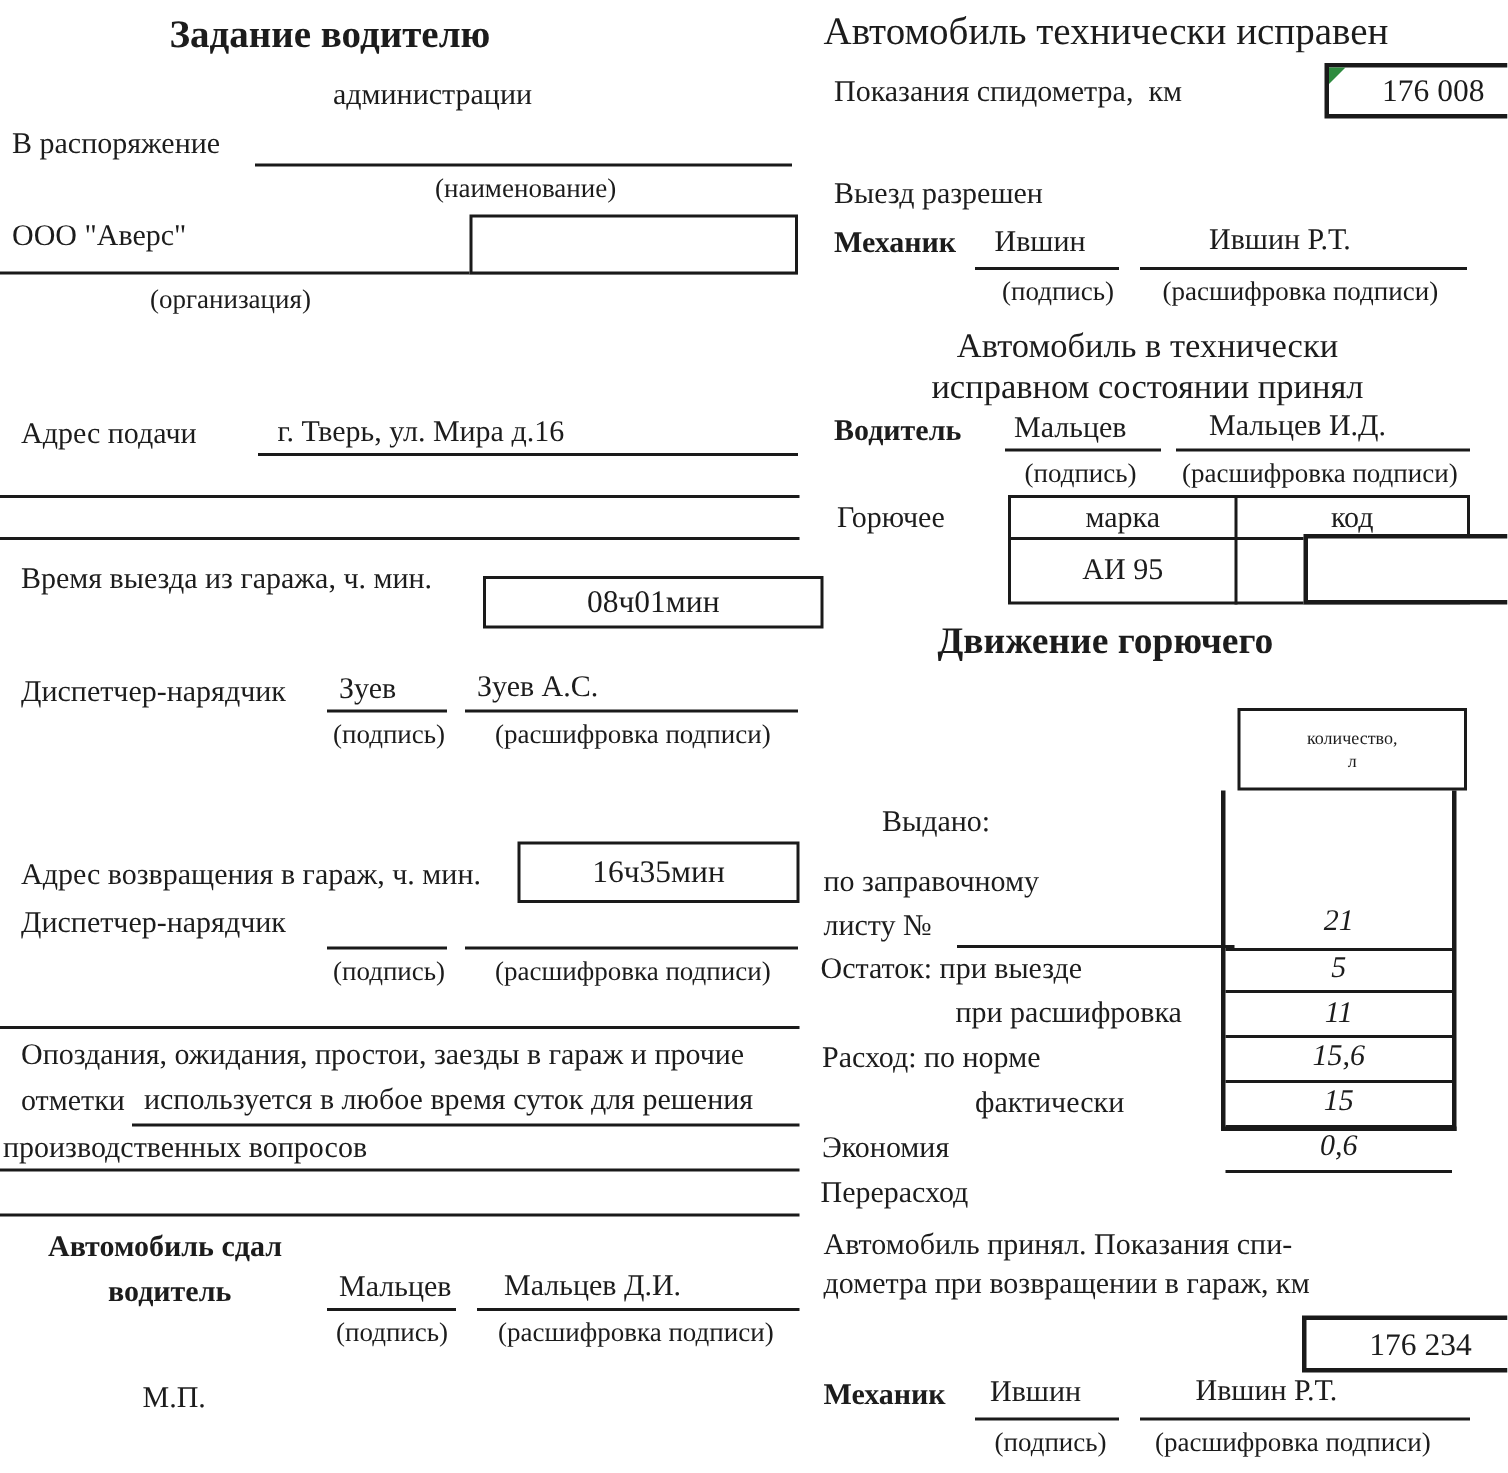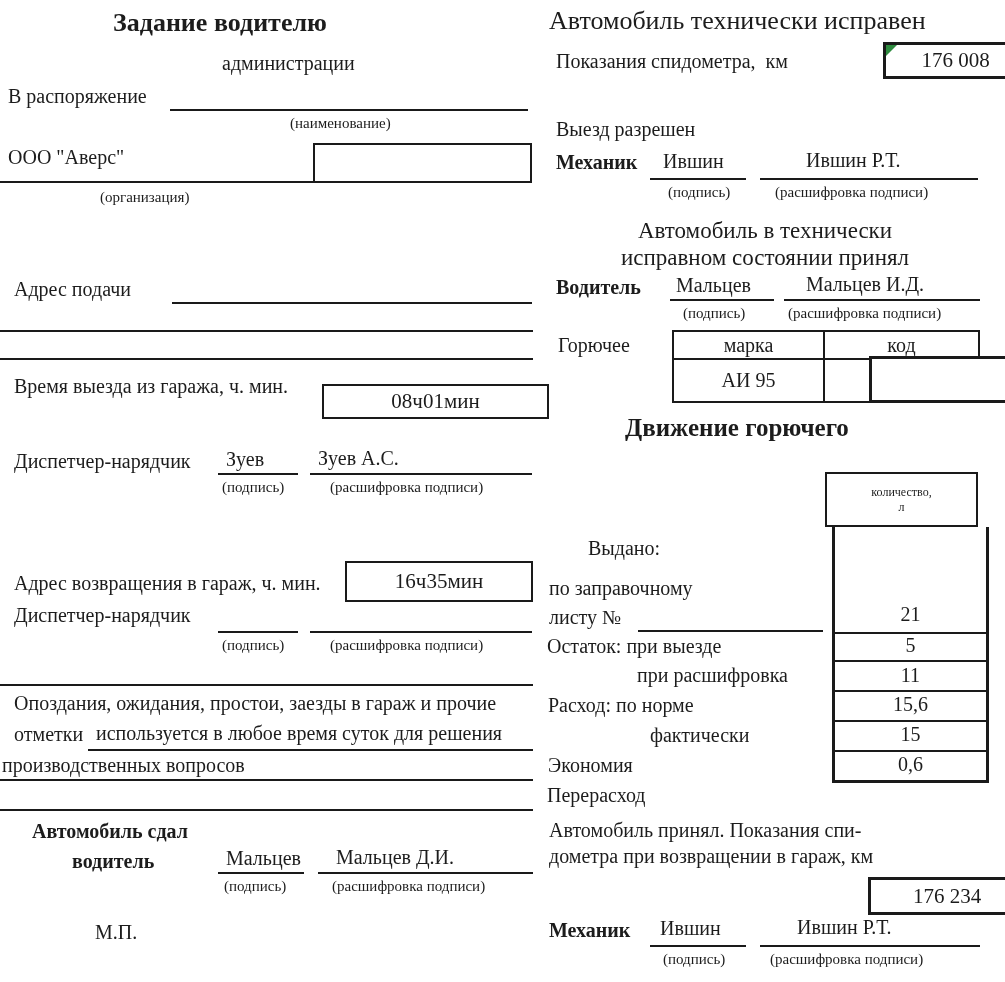--- a/index.html
+++ b/index.html
@@ -1,19 +1,19 @@
 <!DOCTYPE html>
 <html><head>
 <meta charset="utf-8">
 <style>
   html,body{margin:0;padding:0;background:#ffffff;}
   #page{position:relative;width:1005px;height:982px;background:#ffffff;overflow:hidden;
         font-family:"Liberation Serif","DejaVu Serif",serif;color:#1c1c1c;}
   .t{position:absolute;font-size:20px;line-height:1.15;white-space:pre;}
-  .sm{font-size:15px;}
+  .sm{font-size:18px;}
   .b{font-weight:bold;}
   .ttl{font-size:26px;font-weight:bold;}
   .rttl{font-size:26px;}
   .mid{font-size:23px;}
   .mttl{font-size:25px;font-weight:bold;}
   .ln{position:absolute;background:#1a1a1a;height:2px;}
   .box{position:absolute;border:2px solid #1a1a1a;display:flex;align-items:center;justify-content:center;
        font-size:21px;background:#fff;box-sizing:border-box;}
   .box3{border-width:3px;margin-left:48px;}
   .cell{position:absolute;display:flex;align-items:center;justify-content:center;box-sizing:border-box;font-size:20px;}
@@ -34,20 +34,21 @@
   <div class="t" style="left:8px;top:85px;">В распоряжение</div>
   <div class="ln" style="left:170px;top:109px;width:358px;"></div>
   <div class="t sm" style="left:290px;top:115px;">(наименование)</div>
 
   <div class="t" style="left:8px;top:146px;">ООО "Аверс"</div>
   <div class="ln" style="left:0px;top:181px;width:532px;"></div>
   <div class="box" style="left:313px;top:143px;width:219px;height:40px;"></div>
   <div class="t sm" style="left:100px;top:189px;">(организация)</div>
 
   <div class="t" style="left:14px;top:278px;">Адрес подачи</div>
+  <div class="t" style="left:185px;top:277px;">г. Тверь, ул. Мира д.16</div>
   <div class="ln" style="left:172px;top:302px;width:360px;"></div>
 
   <div class="ln" style="left:0px;top:330px;width:533px;"></div>
   <div class="ln" style="left:0px;top:358px;width:533px;"></div>
 
   <div class="t" style="left:14px;top:375px;">Время выезда из гаража, ч. мин.</div>
   <div class="box" style="left:322px;top:384px;width:227px;height:35px;">08ч01мин</div>
 
   <div class="t" style="left:14px;top:450px;">Диспетчер-нарядчик</div>
   <div class="t" style="left:226px;top:448px;">Зуев</div>
@@ -120,21 +121,21 @@
   <div class="cell" style="left:825px;top:332px;width:153px;height:26px;">код</div>
   <div class="cell" style="left:674px;top:360px;width:149px;height:41px;">АИ 95</div>
   <div class="box box3" style="left:821px;top:356px;width:159px;height:47px;"></div>
 
   <div class="t mttl" style="left:625px;top:414px;">Движение горючего</div>
 
   <div class="box" style="left:825px;top:472px;width:153px;height:55px;flex-direction:column;font-size:12px;line-height:1.25;">
     <span>количество,</span>
     <span>л</span>
   </div>
-  <div class="qtycol" style="left:832px;top:527px;width:157px;height:256px;">
+  <div class="qtycol" style="left:814px;top:527px;width:157px;height:227px;font-style:italic;">
     <div class="rln" style="top:105px;"></div>
     <div class="rln" style="top:133px;"></div>
     <div class="rln" style="top:163px;"></div>
     <div class="rln" style="top:193px;"></div>
     <div class="rln" style="top:223px;"></div>
     <div class="rln" style="top:253px;"></div>
     <div class="qv" style="top:76px;">21</div>
     <div class="qv" style="top:107px;">5</div>
     <div class="qv" style="top:137px;">11</div>
     <div class="qv" style="top:166px;">15,6</div>

